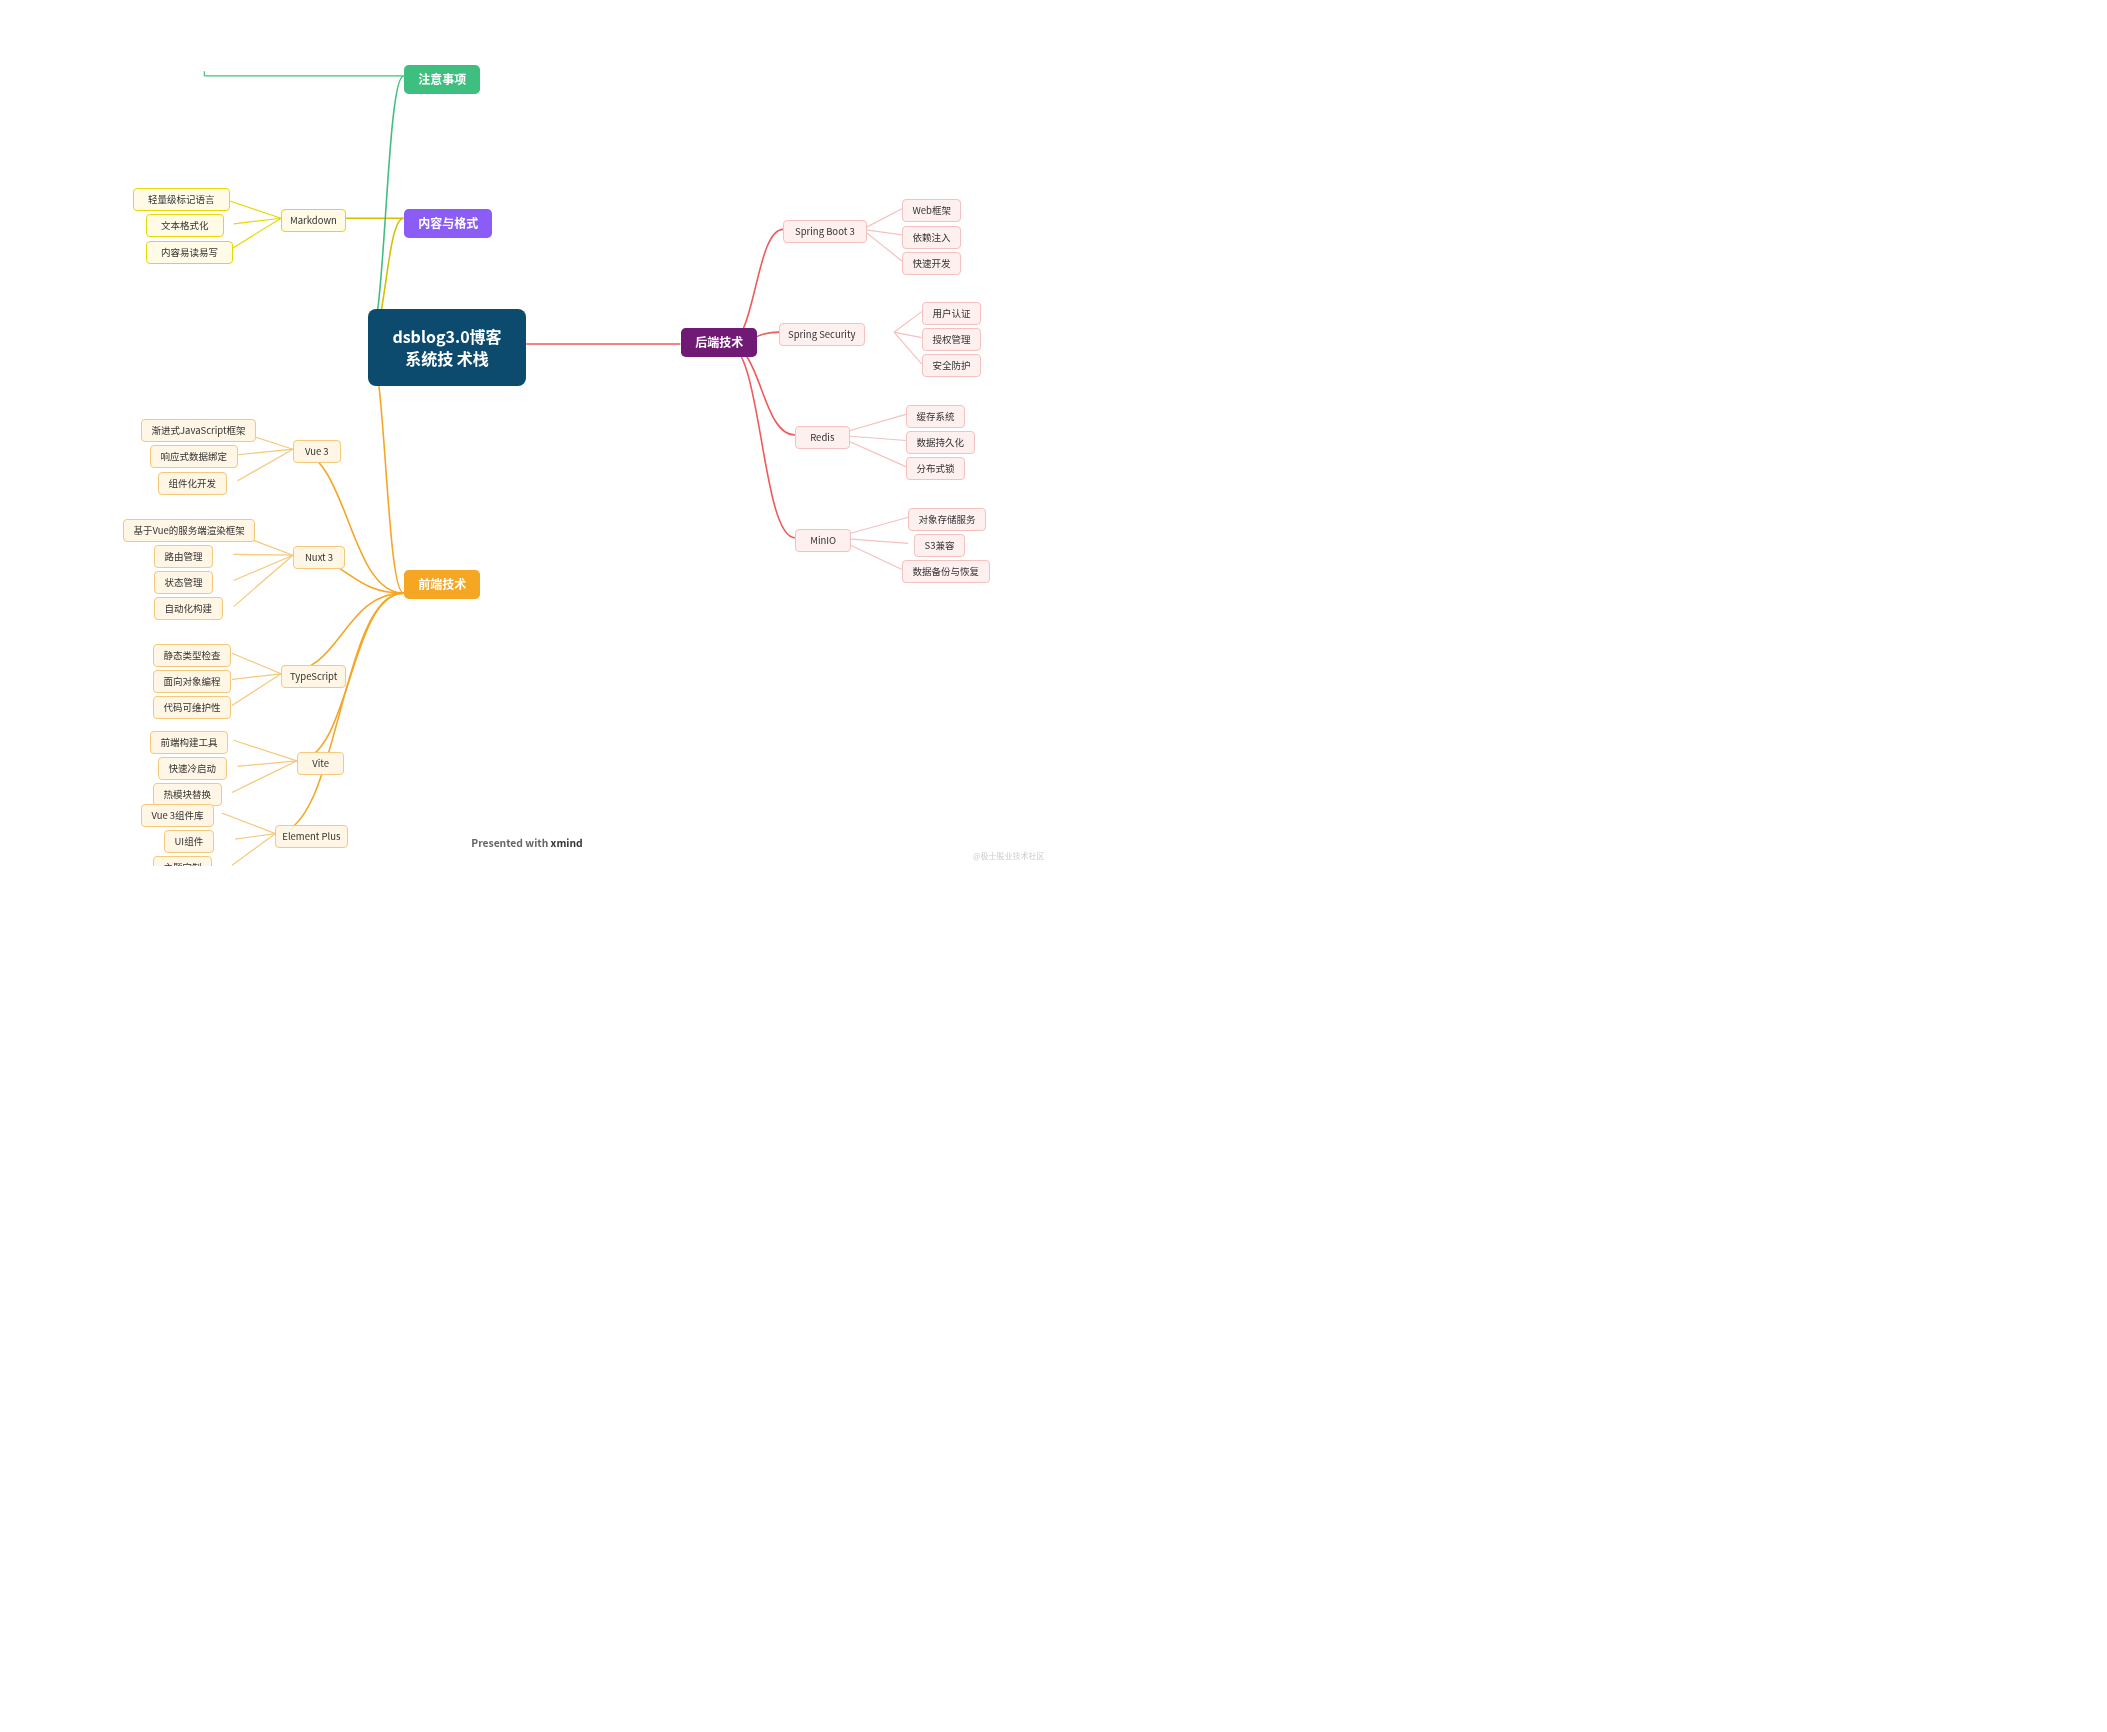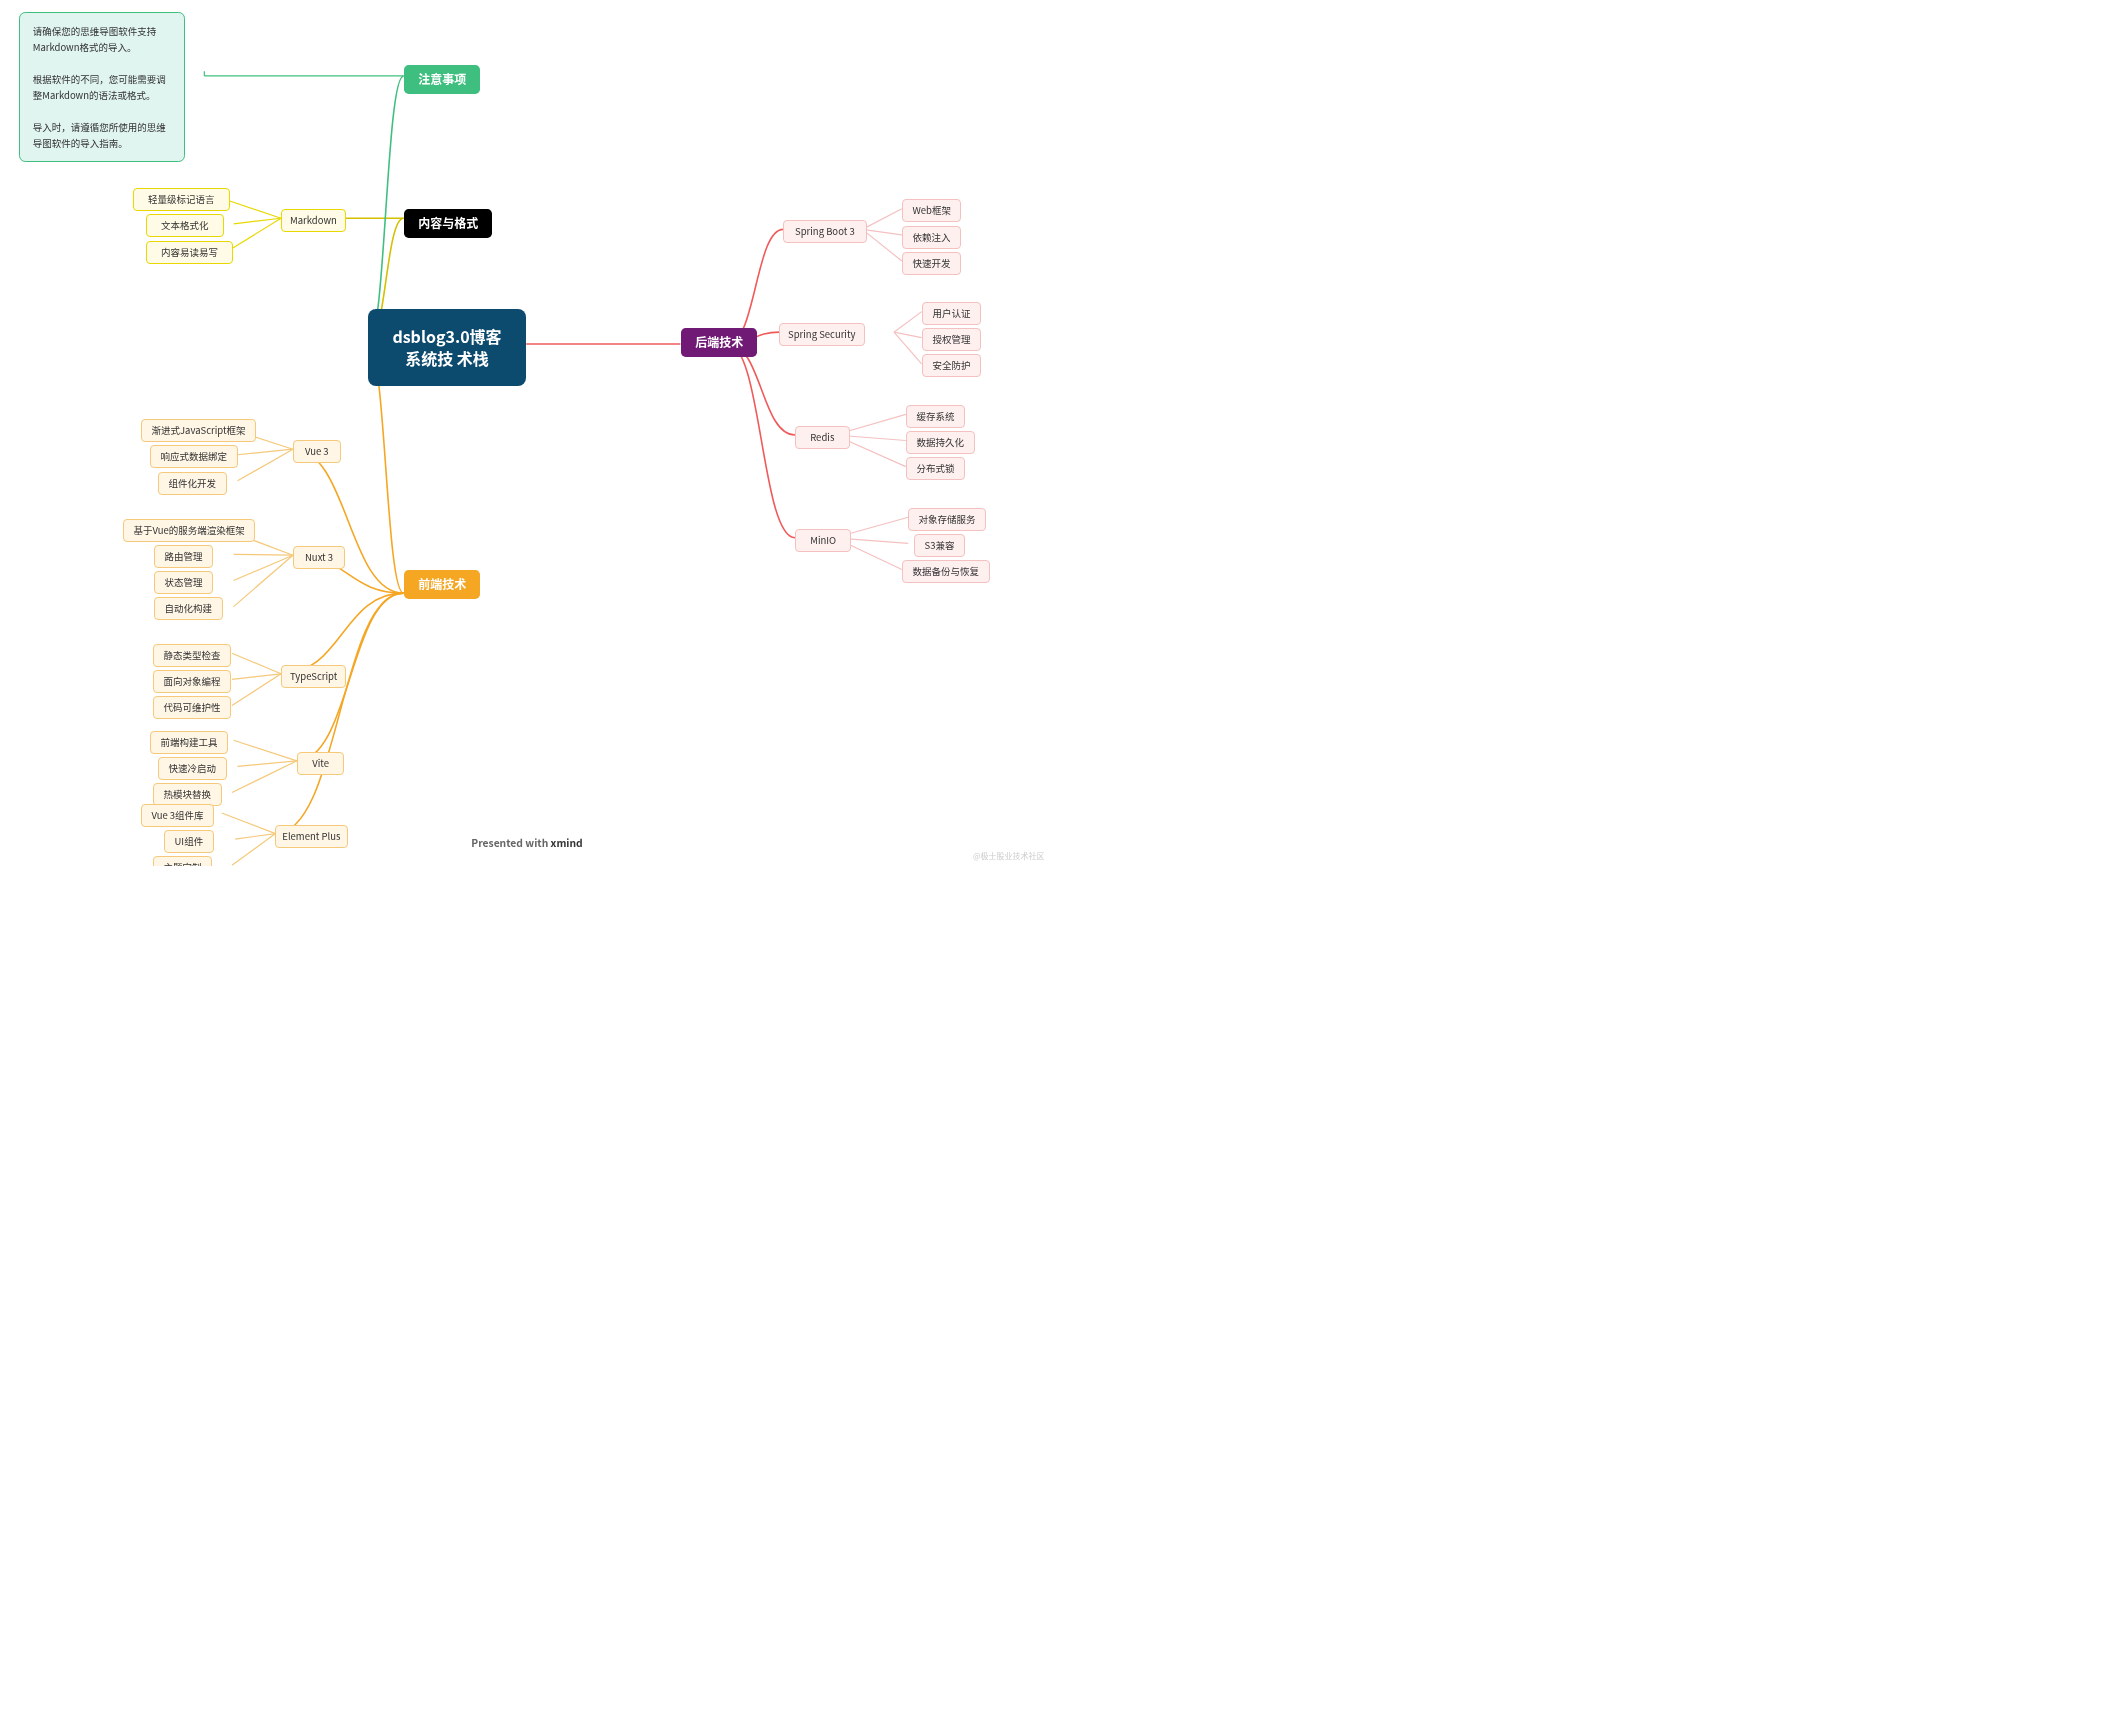--- a/index.html
+++ b/index.html
@@ -63,21 +63,21 @@
     }
     .node-branch-green {
       background: #3fbf7f;
       color: #ffffff;
       font-size: 12px;
       font-weight: bold;
       padding: 6.3px 14.2px;
       border-radius: 4.7px;
     }
     .node-branch-yellow {
-      background: #000000;
+      background: #8b5cf6;
       color: #ffffff;
       font-size: 12px;
       font-weight: bold;
       padding: 6.3px 14.2px;
       border-radius: 4.7px;
     }
     .node-sub {
       background: #fff0f0;
       color: #333;
       border: 0.8px solid #f5c0c0;
@@ -180,27 +180,20 @@
       <path d="M 465 435 C 487.5 435, 487.5 276, 510 276" stroke="#d4bf00" stroke-width="2" fill="none"></path>
       <path d="M 510 276 C 432.5 276, 432.5 276, 355 276" stroke="#d4bf00" stroke-width="2" fill="none"></path>
       <path d="M 355 276 L 278 250" stroke="#e8d800" stroke-width="1.5" fill="none"></path>
       <path d="M 355 276 L 295 283" stroke="#e8d800" stroke-width="1.5" fill="none"></path>
       <path d="M 355 276 L 290 316" stroke="#e8d800" stroke-width="1.5" fill="none"></path>
       <path d="M 465 435 C 487.5 435, 487.5 96, 510 96" stroke="#3fbf7f" stroke-width="2" fill="none"></path>
       <path d="M 510 96 L 258 96" stroke="#3fbf7f" stroke-width="1.5" fill="none"></path>
       <path d="M 258 96 L 258 90" stroke="#3fbf7f" stroke-width="1.5" fill="none"></path>
     </svg>
 
-  <div class="note-box" style="left:19px; top:12px; width:166px;">
-    <div>请确保您的思维导图软件支持Markdown格式的导入。</div>
-    <br>
-    <div>根据软件的不同，您可能需要调整Markdown的语法或格式。</div>
-    <br>
-    <div>导入时，请遵循您所使用的思维导图软件的导入指南。</div>
-  </div>
 
   <div class="node node-center" style="left:368px; top:309px;">
     <span>dsblog3.0博客系统技
 术栈</span>
   </div>
 
   <div class="node node-branch-red" style="left:681px; top:328px;">
     <span>后端技术</span>
   </div>
 

